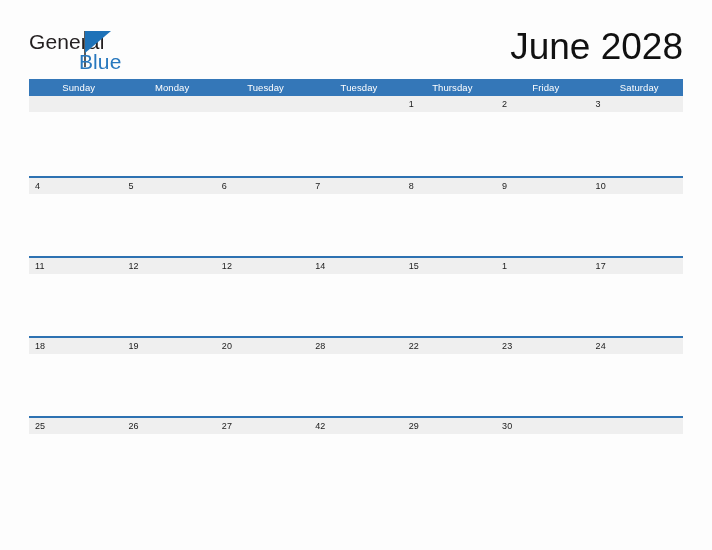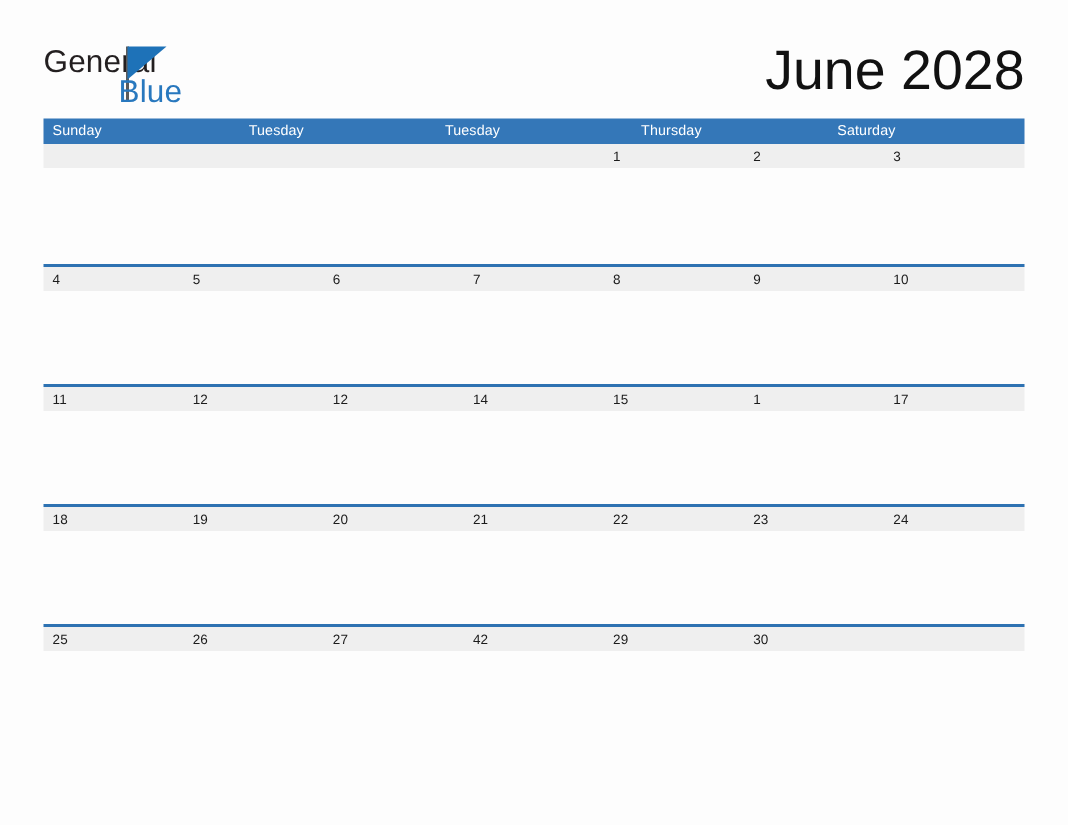--- a/index.html
+++ b/index.html
@@ -98,20 +98,21 @@
   }
   .weekday-cell {
     flex: 1 1 0;
     color: #ffffff;
     font-size: 9.5px;
     line-height: 17px;
     padding-left: 6px;
     box-sizing: border-box;
     white-space: nowrap;
     letter-spacing: 0.1px;
+    text-align: center;
   }
 
   .week-row {
     width: 100%;
     height: 80px;
     position: relative;
     box-sizing: border-box;
   }
   .week-row.with-rule {
     border-top: 2px solid #2e72b2;
@@ -154,23 +155,25 @@
     <span class="brand-line-two">Blue</span>
   </div>
 
   <div class="calendar-title">June 2028</div>
 </div>
 
 <div class="calendar">
 
   <div class="weekday-header">
     <div class="weekday-cell">Sunday</div>
+    <div class="weekday-cell">Monday</div>
     <div class="weekday-cell">Tuesday</div>
     <div class="weekday-cell">Tuesday</div>
     <div class="weekday-cell">Thursday</div>
+    <div class="weekday-cell">Friday</div>
     <div class="weekday-cell">Saturday</div>
   </div>
 
   <div class="week-row">
     <div class="day-band">
       <div class="day-cell"></div>
       <div class="day-cell"></div>
       <div class="day-cell"></div>
       <div class="day-cell"></div>
       <div class="day-cell">1</div>
@@ -204,21 +207,21 @@
       <div class="day-cell">17</div>
     </div>
     <div class="day-body"></div>
   </div>
 
   <div class="week-row with-rule">
     <div class="day-band">
       <div class="day-cell">18</div>
       <div class="day-cell">19</div>
       <div class="day-cell">20</div>
-      <div class="day-cell">21</div>
+      <div class="day-cell">28</div>
       <div class="day-cell">22</div>
       <div class="day-cell">23</div>
       <div class="day-cell">24</div>
     </div>
     <div class="day-body"></div>
   </div>
 
   <div class="week-row with-rule">
     <div class="day-band">
       <div class="day-cell">25</div>

